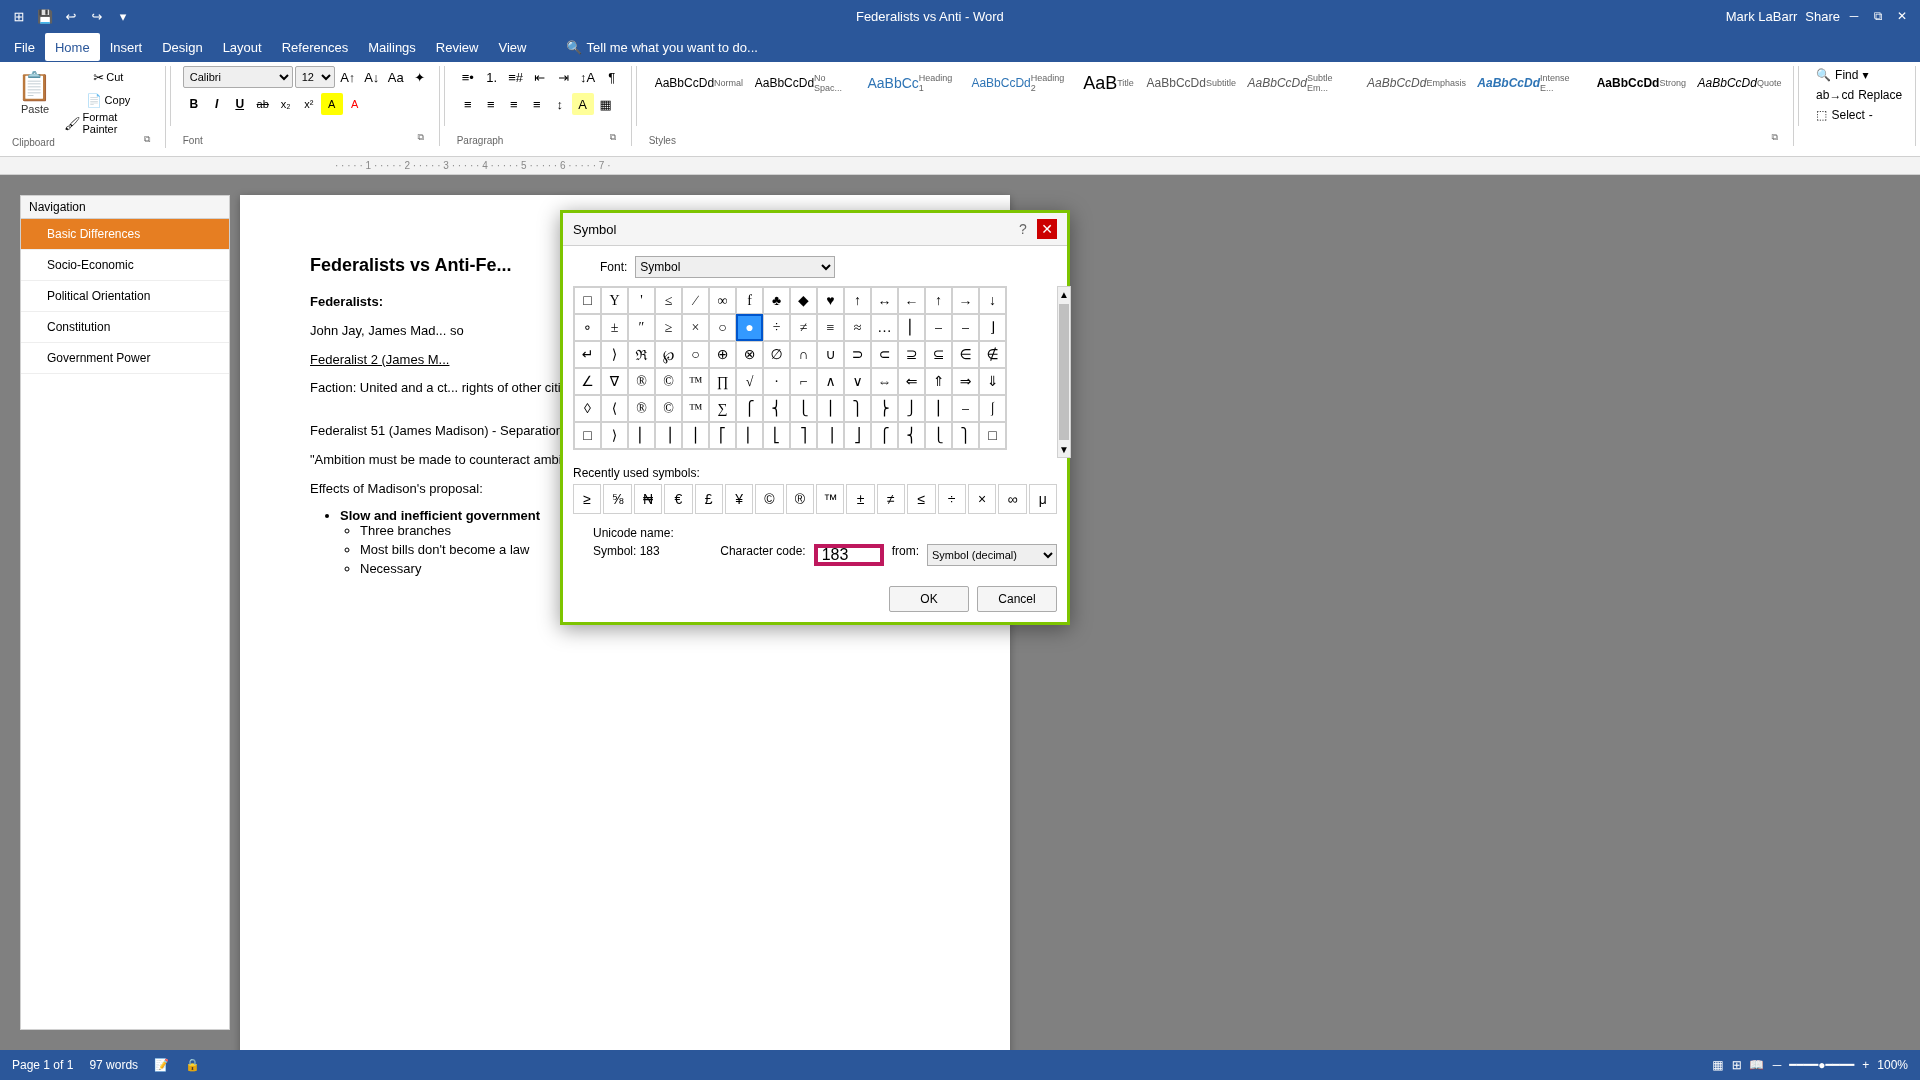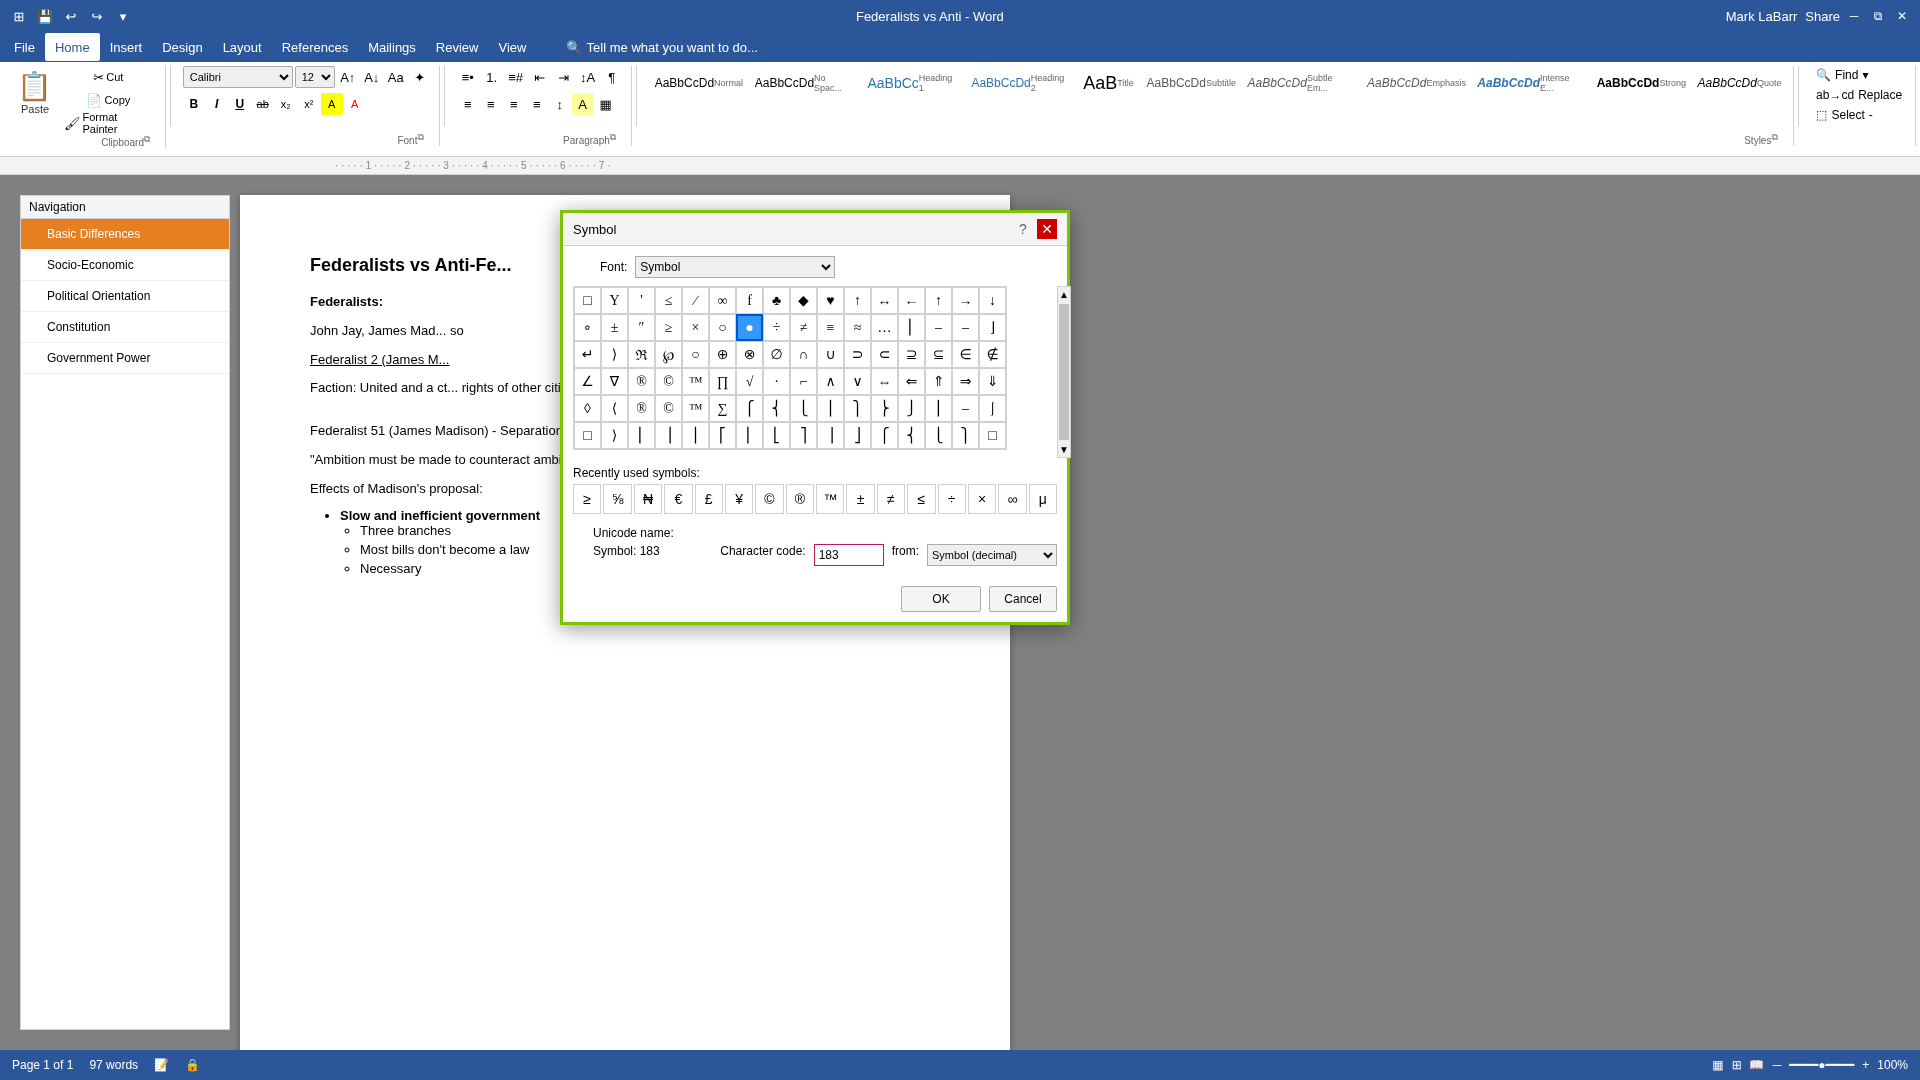--- a/index.html
+++ b/index.html
@@ -68,21 +68,21 @@
     .ribbon-group-content {
       display: flex;
       align-items: flex-start;
       gap: 2px;
       flex: 1;
     }
     .ribbon-group-label {
       font-size: 10px;
       color: #666;
       margin-top: 2px;
-      text-align: right;
+      text-align: left;
       width: 100%;
     }
     .ribbon-group-bottom {
       display: flex;
       align-items: center;
       justify-content: space-between;
       width: 100%;
       margin-top: auto;
     }
 
@@ -371,22 +371,22 @@
       font-size: 14px;
       cursor: pointer;
     }
 
     .dialog-info-row { display: flex; align-items: flex-start; gap: 8px; margin-bottom: 4px; margin-left: 20px; }
     .info-label { font-size: 12px; }
     .info-value { font-size: 12px; }
     .code-input {
       width: 70px;
       height: 22px;
-      border: 1px solid #be185d;
-      font-size: 12px;
+      border: 4px solid #be185d;
+      font-size: 16px;
       padding: 0 4px;
     }
     .from-dropdown {
       height: 22px;
       font-size: 11px;
       border: 1px solid #ababab;
       width: 130px;
     }
 
     .dialog-footer {
@@ -398,21 +398,21 @@
     .dlg-ok-btn {
       width: 80px;
       height: 26px;
       background: #f5f5f5;
       border: 1px solid #ababab;
       cursor: pointer;
       font-size: 12px;
       border-radius: 2px;
     }
     .dlg-cancel-btn {
-      width: 68px;
+      width: 80px;
       height: 26px;
       background: #f5f5f5;
       border: 1px solid #ababab;
       cursor: pointer;
       font-size: 12px;
       border-radius: 2px;
     }
 
     .divider { width: 1px; background: #d0d0d0; height: 60px; margin: 0 4px; }
 

